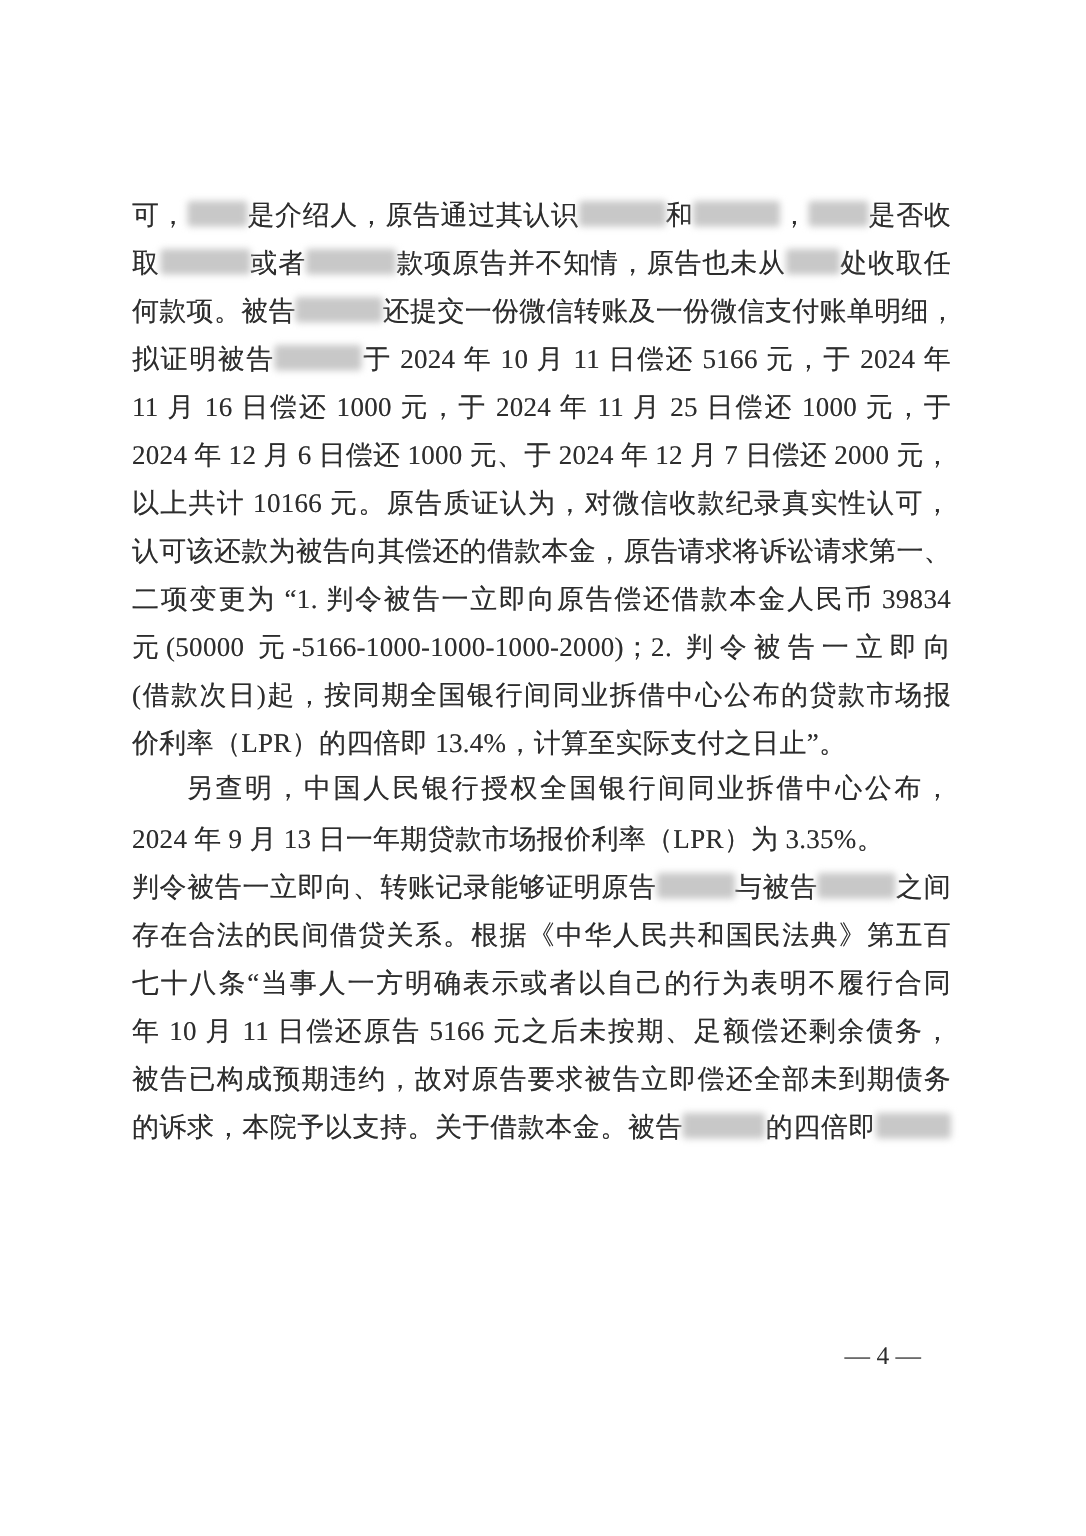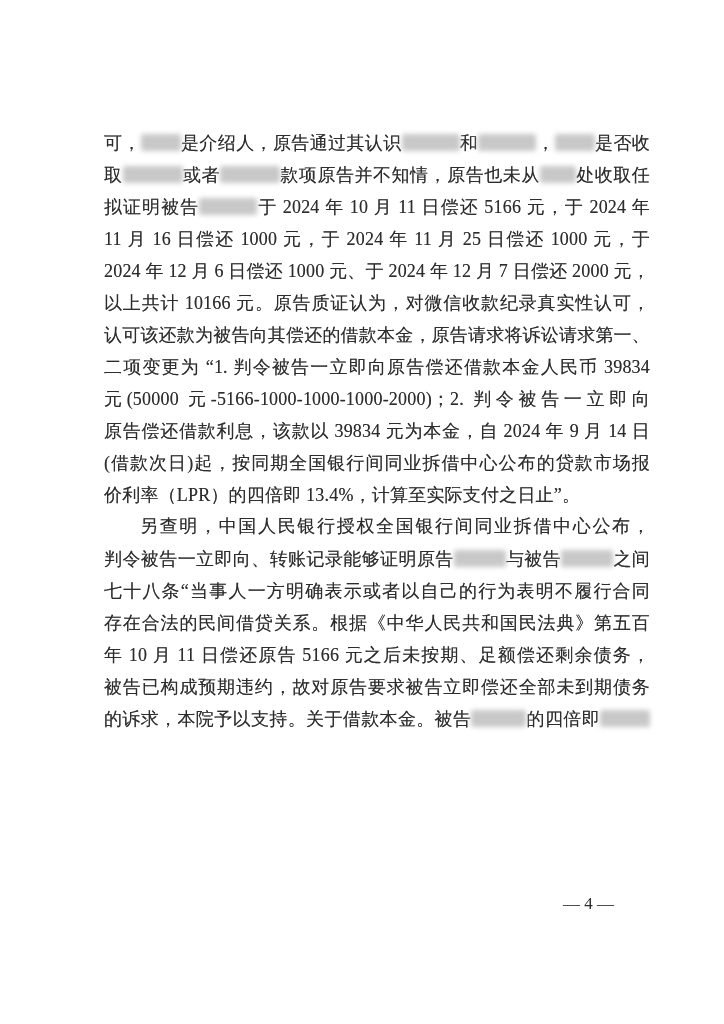--- a/index.html
+++ b/index.html
@@ -12,21 +12,21 @@
     width: 724px;
     height: 1024px;
     margin: 0 auto;
     background: var(--page-bg, #ffffff);
     overflow: hidden;
     font-family: "Liberation Serif", "DejaVu Serif", serif;
     color: var(--text-color, #2d2d2d);
   }
   .body-text {
     position: absolute;
-    left: 104px;
+    left: 88px;
     top: 127px;
     width: 546px;
   }
   .line {
     box-sizing: border-box;
     width: 546px;
     height: 32px;
     line-height: 32px;
     font-size: 18px;
     text-align: justify;
@@ -66,32 +66,33 @@
     color: var(--text-color, #2d2d2d);
   }
 </style>
 </head>
 <body>
 
 <div class="page">
   <div class="body-text">
       <div class="line"><span>可，</span><span class="redact" style="width: 40px;"></span><span>是介绍人，原告通过其认识</span><span class="redact" style="width: 58px;"></span><span>和</span><span class="redact" style="width: 58px;"></span><span>，</span><span class="redact" style="width: 40px;"></span><span>是否收</span></div>
       <div class="line"><span>取</span><span class="redact" style="width: 60px;"></span><span>或者</span><span class="redact" style="width: 60px;"></span><span>款项原告并不知情，原告也未从</span><span class="redact" style="width: 36px;"></span><span>处收取任</span></div>
+      <div class="line"><span>何款项。被告</span><span class="redact" style="width: 58px;"></span><span>还提交一份微信转账及一份微信支付账单明细，</span></div>
       <div class="line"><span>拟证明被告</span><span class="redact" style="width: 58px;"></span><span>于 2024 年 10 月 11 日偿还 5166 元，于 2024 年</span></div>
       <div class="line"><span>11 月 16 日偿还 1000 元，于 2024 年 11 月 25 日偿还 1000 元，于</span></div>
       <div class="line"><span>2024 年 12 月 6 日偿还 1000 元、于 2024 年 12 月 7 日偿还 2000 元，</span></div>
       <div class="line"><span>以上共计 10166 元。原告质证认为，对微信收款纪录真实性认可，</span></div>
       <div class="line"><span>认可该还款为被告向其偿还的借款本金，原告请求将诉讼请求第一、</span></div>
       <div class="line"><span>二项变更为 “1. 判令被告一立即向原告偿还借款本金人民币 39834</span></div>
       <div class="line"><span>元(50000 元-5166-1000-1000-1000-2000)；2. 判令被告一立即向</span></div>
-      <div class="line"><span>原告偿还借款利息，该款以 39834 元为本金，自 2024 年 9 月 14 日</span></div>
       <div class="line"><span>(借款次日)起，按同期全国银行间同业拆借中心公布的贷款市场报</span></div>
       <div class="line no-justify"><span>价利率（LPR）的四倍即 13.4%，计算至实际支付之日止”。</span></div>
       <div class="line indent"><span>另查明，中国人民银行授权全国银行间同业拆借中心公布，</span></div>
+      <div class="line no-justify"><span>2024 年 9 月 13 日一年期贷款市场报价利率（LPR）为 3.35%。</span></div>
       <div class="line"><span>判令被告一立即向、转账记录能够证明原告</span><span class="redact" style="width: 52px;"></span><span>与被告</span><span class="redact" style="width: 52px;"></span><span>之间</span></div>
+      <div class="line"><span>存在合法的民间借贷关系。根据《中华人民共和国民法典》第五百</span></div>
       <div class="line"><span>七十八条“当事人一方明确表示或者以自己的行为表明不履行合同</span></div>
-      <div class="line"><span>存在合法的民间借贷关系。根据《中华人民共和国民法典》第五百</span></div>
       <div class="line"><span>年 10 月 11 日偿还原告 5166 元之后未按期、足额偿还剩余债务，</span></div>
       <div class="line"><span>被告已构成预期违约，故对原告要求被告立即偿还全部未到期债务</span></div>
       <div class="line"><span>的诉求，本院予以支持。关于借款本金。被告</span><span class="redact" style="width: 55px;"></span><span>的四倍即</span><span class="redact" style="width: 50px;"></span></div>
     </div>
   <div class="page-number-row">— 4 —</div>
 </div>
 
 </body></html>

